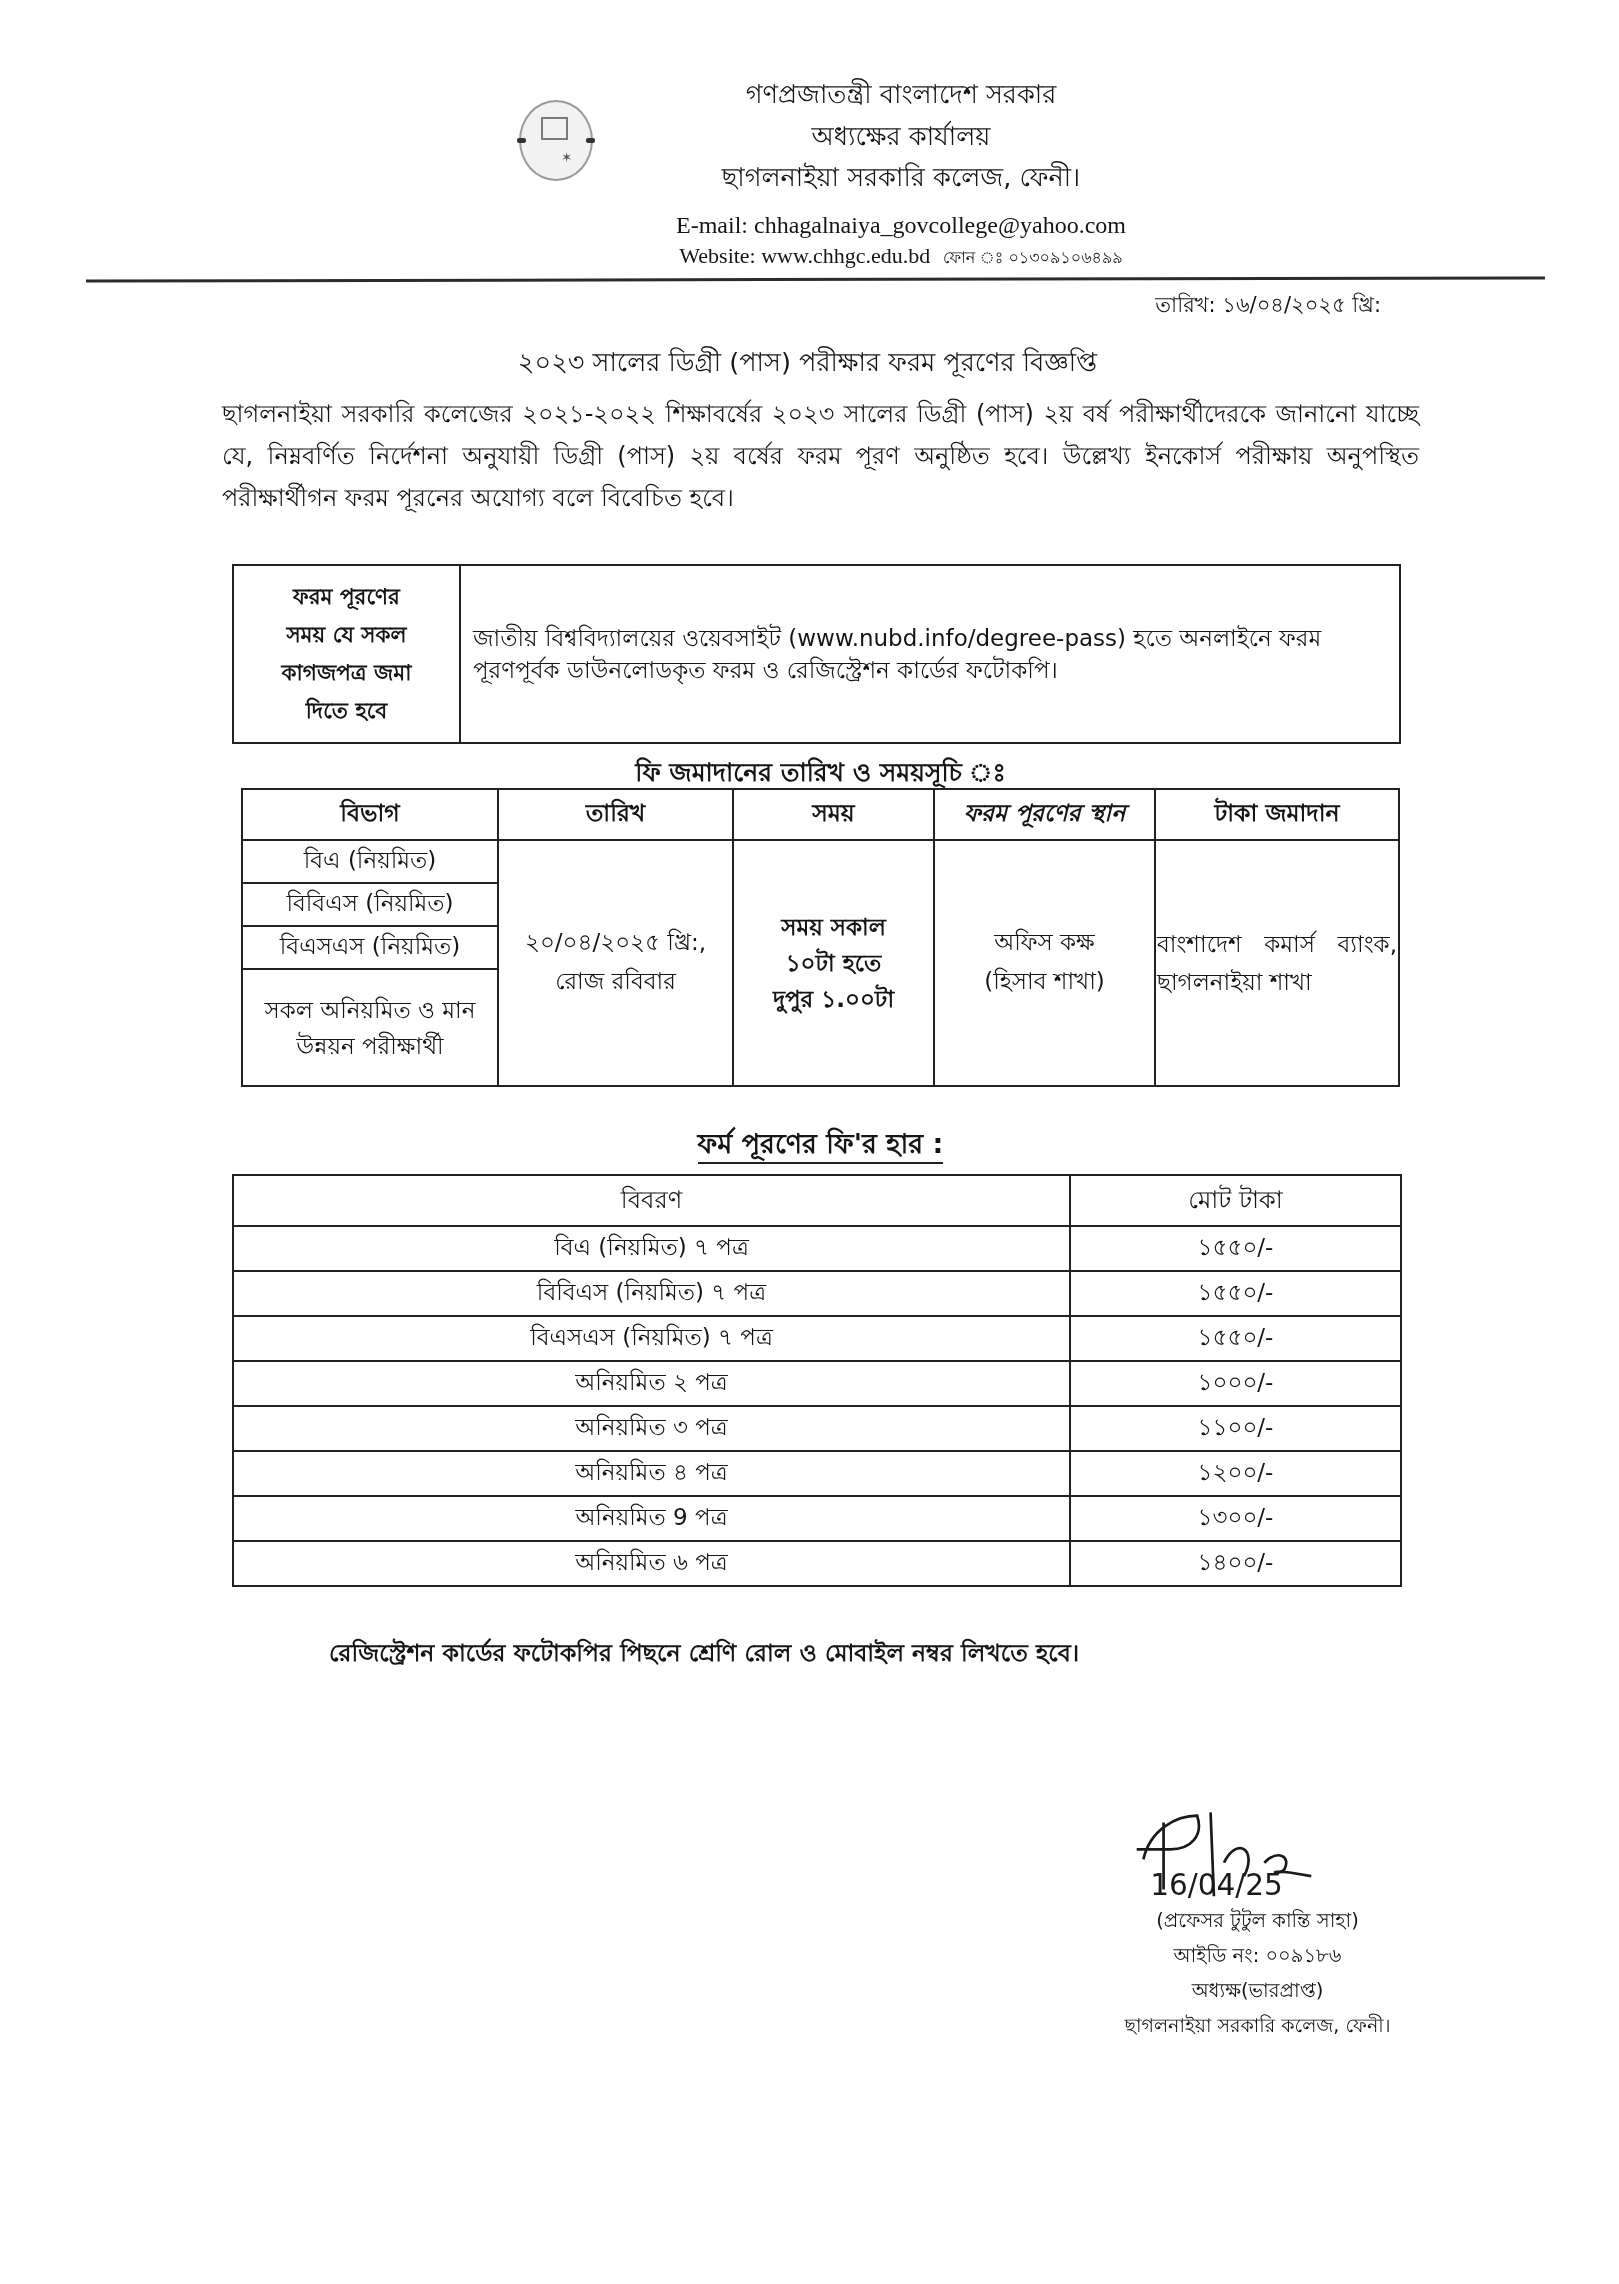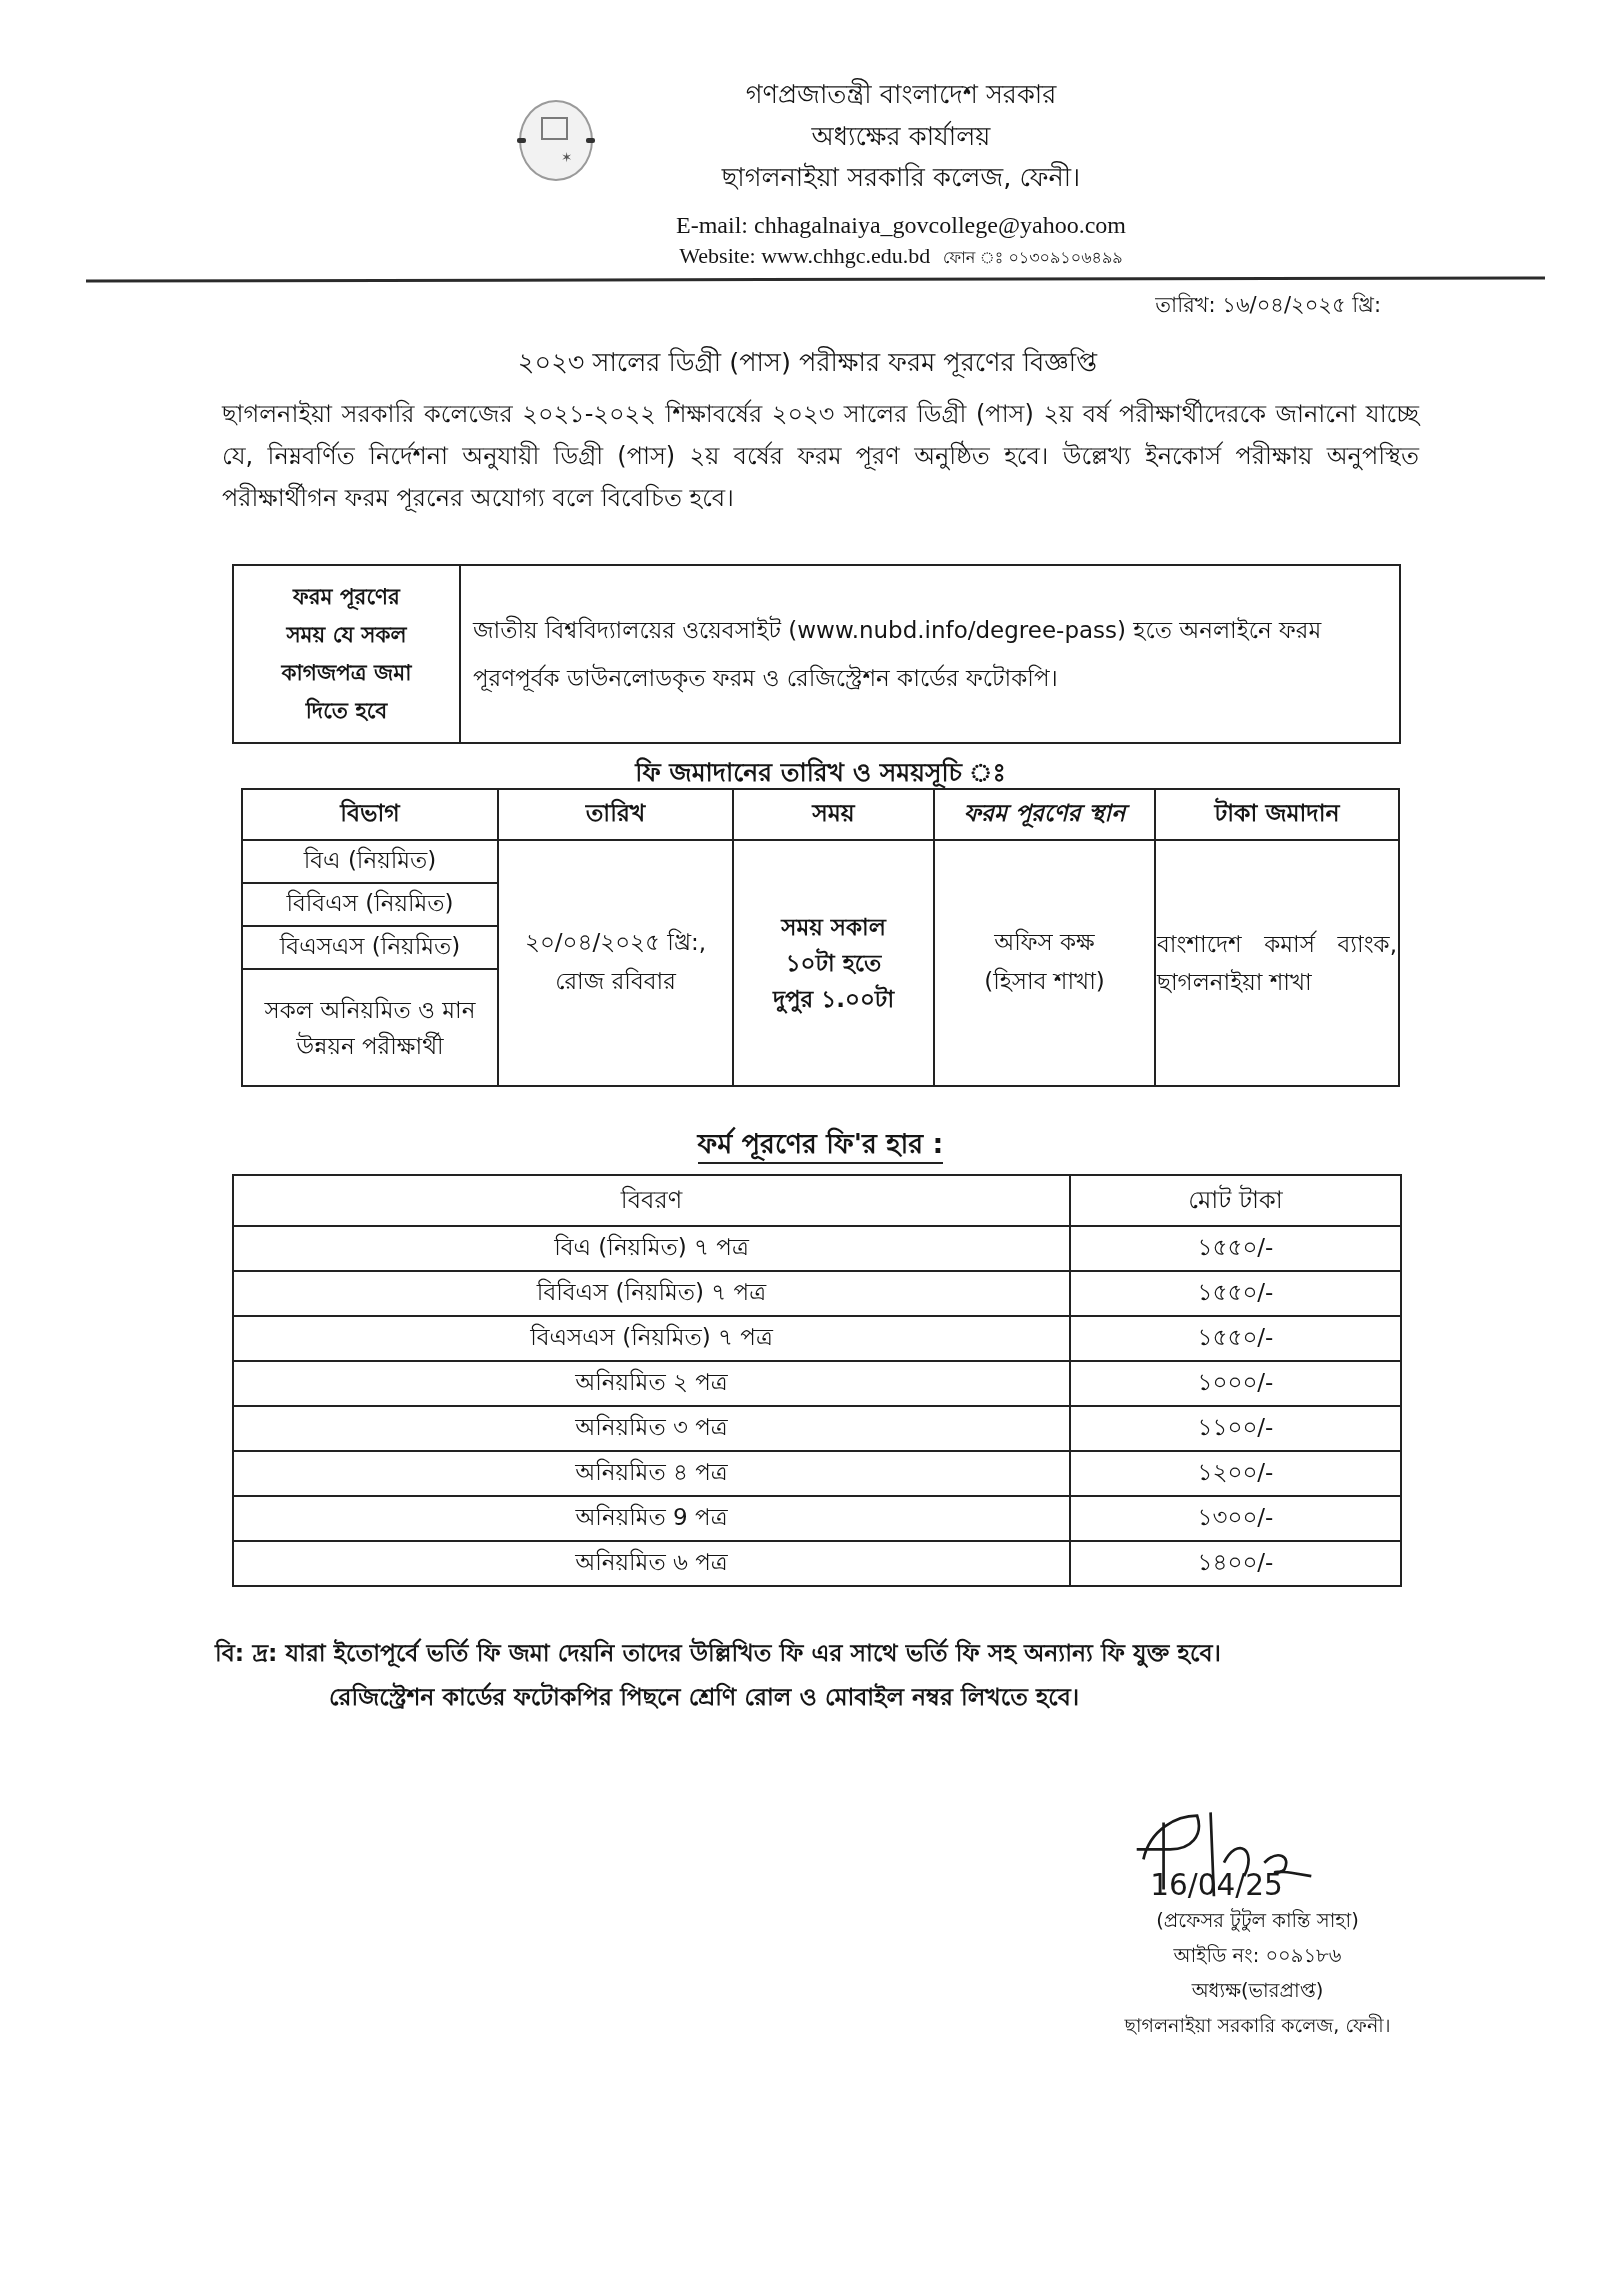--- a/index.html
+++ b/index.html
@@ -24,21 +24,21 @@
   .hdr-en { font-family: "Liberation Serif", "DejaVu Serif", serif; font-size: 24px; }
   .rule { left: 86px; top: 278px; width: 1459px; height: 3.4px; background: #2b2b2b; transform: rotate(-0.12deg); }
   .date { right: 239px; top: 289px; font-size: 21px; }
   .title { left: 202px; width: 1211px; top: 343px; font-size: 25.6px; text-align: center; }
   .para { left: 222px; width: 1197px; top: 393px; font-size: 24px; line-height: 42px; text-align: justify; }
   table { border-collapse: collapse; }
   td, th { border: 2px solid #222; font-weight: normal; }
   .box1 { left: 232px; top: 564px; width: 1169px; height: 180px; }
   .box1 td { vertical-align: middle; }
   .box1 .lab { width: 223px; text-align: center; font-size: 21.5px; line-height: 38px; font-weight: bold; }
-  .box1 .val { font-size: 23px; line-height: 48px; padding-left: 12px; padding-right: 12px; }
+  .box1 .val { font-size: 23px; line-height: 32px; padding-left: 12px; padding-right: 12px; }
   .sec { left: 242px; width: 1157px; top: 753px; font-size: 25px; text-align: center; font-weight: bold; }
   .sched { left: 241px; top: 788px; width: 1159px; }
   .sched th { height: 47px; font-size: 23.5px; font-weight: bold; }
   .sched td { font-size: 23px; text-align: center; vertical-align: middle; }
   .sched .dept { height: 39px; }
   .sched .dept-last { height: 113px; line-height: 36px; }
   .sched .bank { text-align: justify; text-align-last: left; padding: 0 1px; line-height: 38px; }
   .sched .bold { font-weight: bold; line-height: 36px; }
   .feehead { left: 242px; width: 1157px; top: 1123px; font-size: 27px; text-align: center; font-weight: bold; }
   .feehead span { border-bottom: 2px solid #222; padding-bottom: 2.7px; }
@@ -165,21 +165,20 @@
         <td>১৩০০/-</td>
       </tr>
   <tr>
         <td>অনিয়মিত ৬ পত্র</td>
         <td>১৪০০/-</td>
       </tr>
 </tbody>
   </table>
 
 <div class="abs note">
-  <div>বি: দ্র: যারা ইতোপূর্বে ভর্তি ফি জমা দেয়নি তাদের উল্লিখিত ফি এর সাথে ভর্তি ফি সহ অন্যান্য ফি যুক্ত হবে।</div>
   <div class="l2">রেজিস্ট্রেশন কার্ডের ফটোকপির পিছনে শ্রেণি রোল ও মোবাইল নম্বর লিখতে হবে।</div>
 </div>
 
 <div class="abs sig">
   <svg width="202" height="94" viewBox="0 0 300 140">
     <path d="M30 75 C 40 30, 80 10, 110 10 C 120 40, 100 60, 70 60 L 20 60 M 60 20 L 60 120 M 130 5 L 135 130 M 150 80 C 170 40, 200 60, 180 100 M 210 80 C 230 60, 250 70, 240 90 C 230 100, 210 90, 250 95 L 280 100" fill="none" stroke="#1a1a1a" stroke-width="4"></path>
     <text x="40" y="128" font-size="44" font-family="DejaVu Sans, sans-serif" fill="#1a1a1a">16/04/25</text>
   </svg>
   <div class="t">(প্রফেসর টুটুল কান্তি সাহা)</div>
   <div class="t">আইডি নং: ০০৯১৮৬</div>

